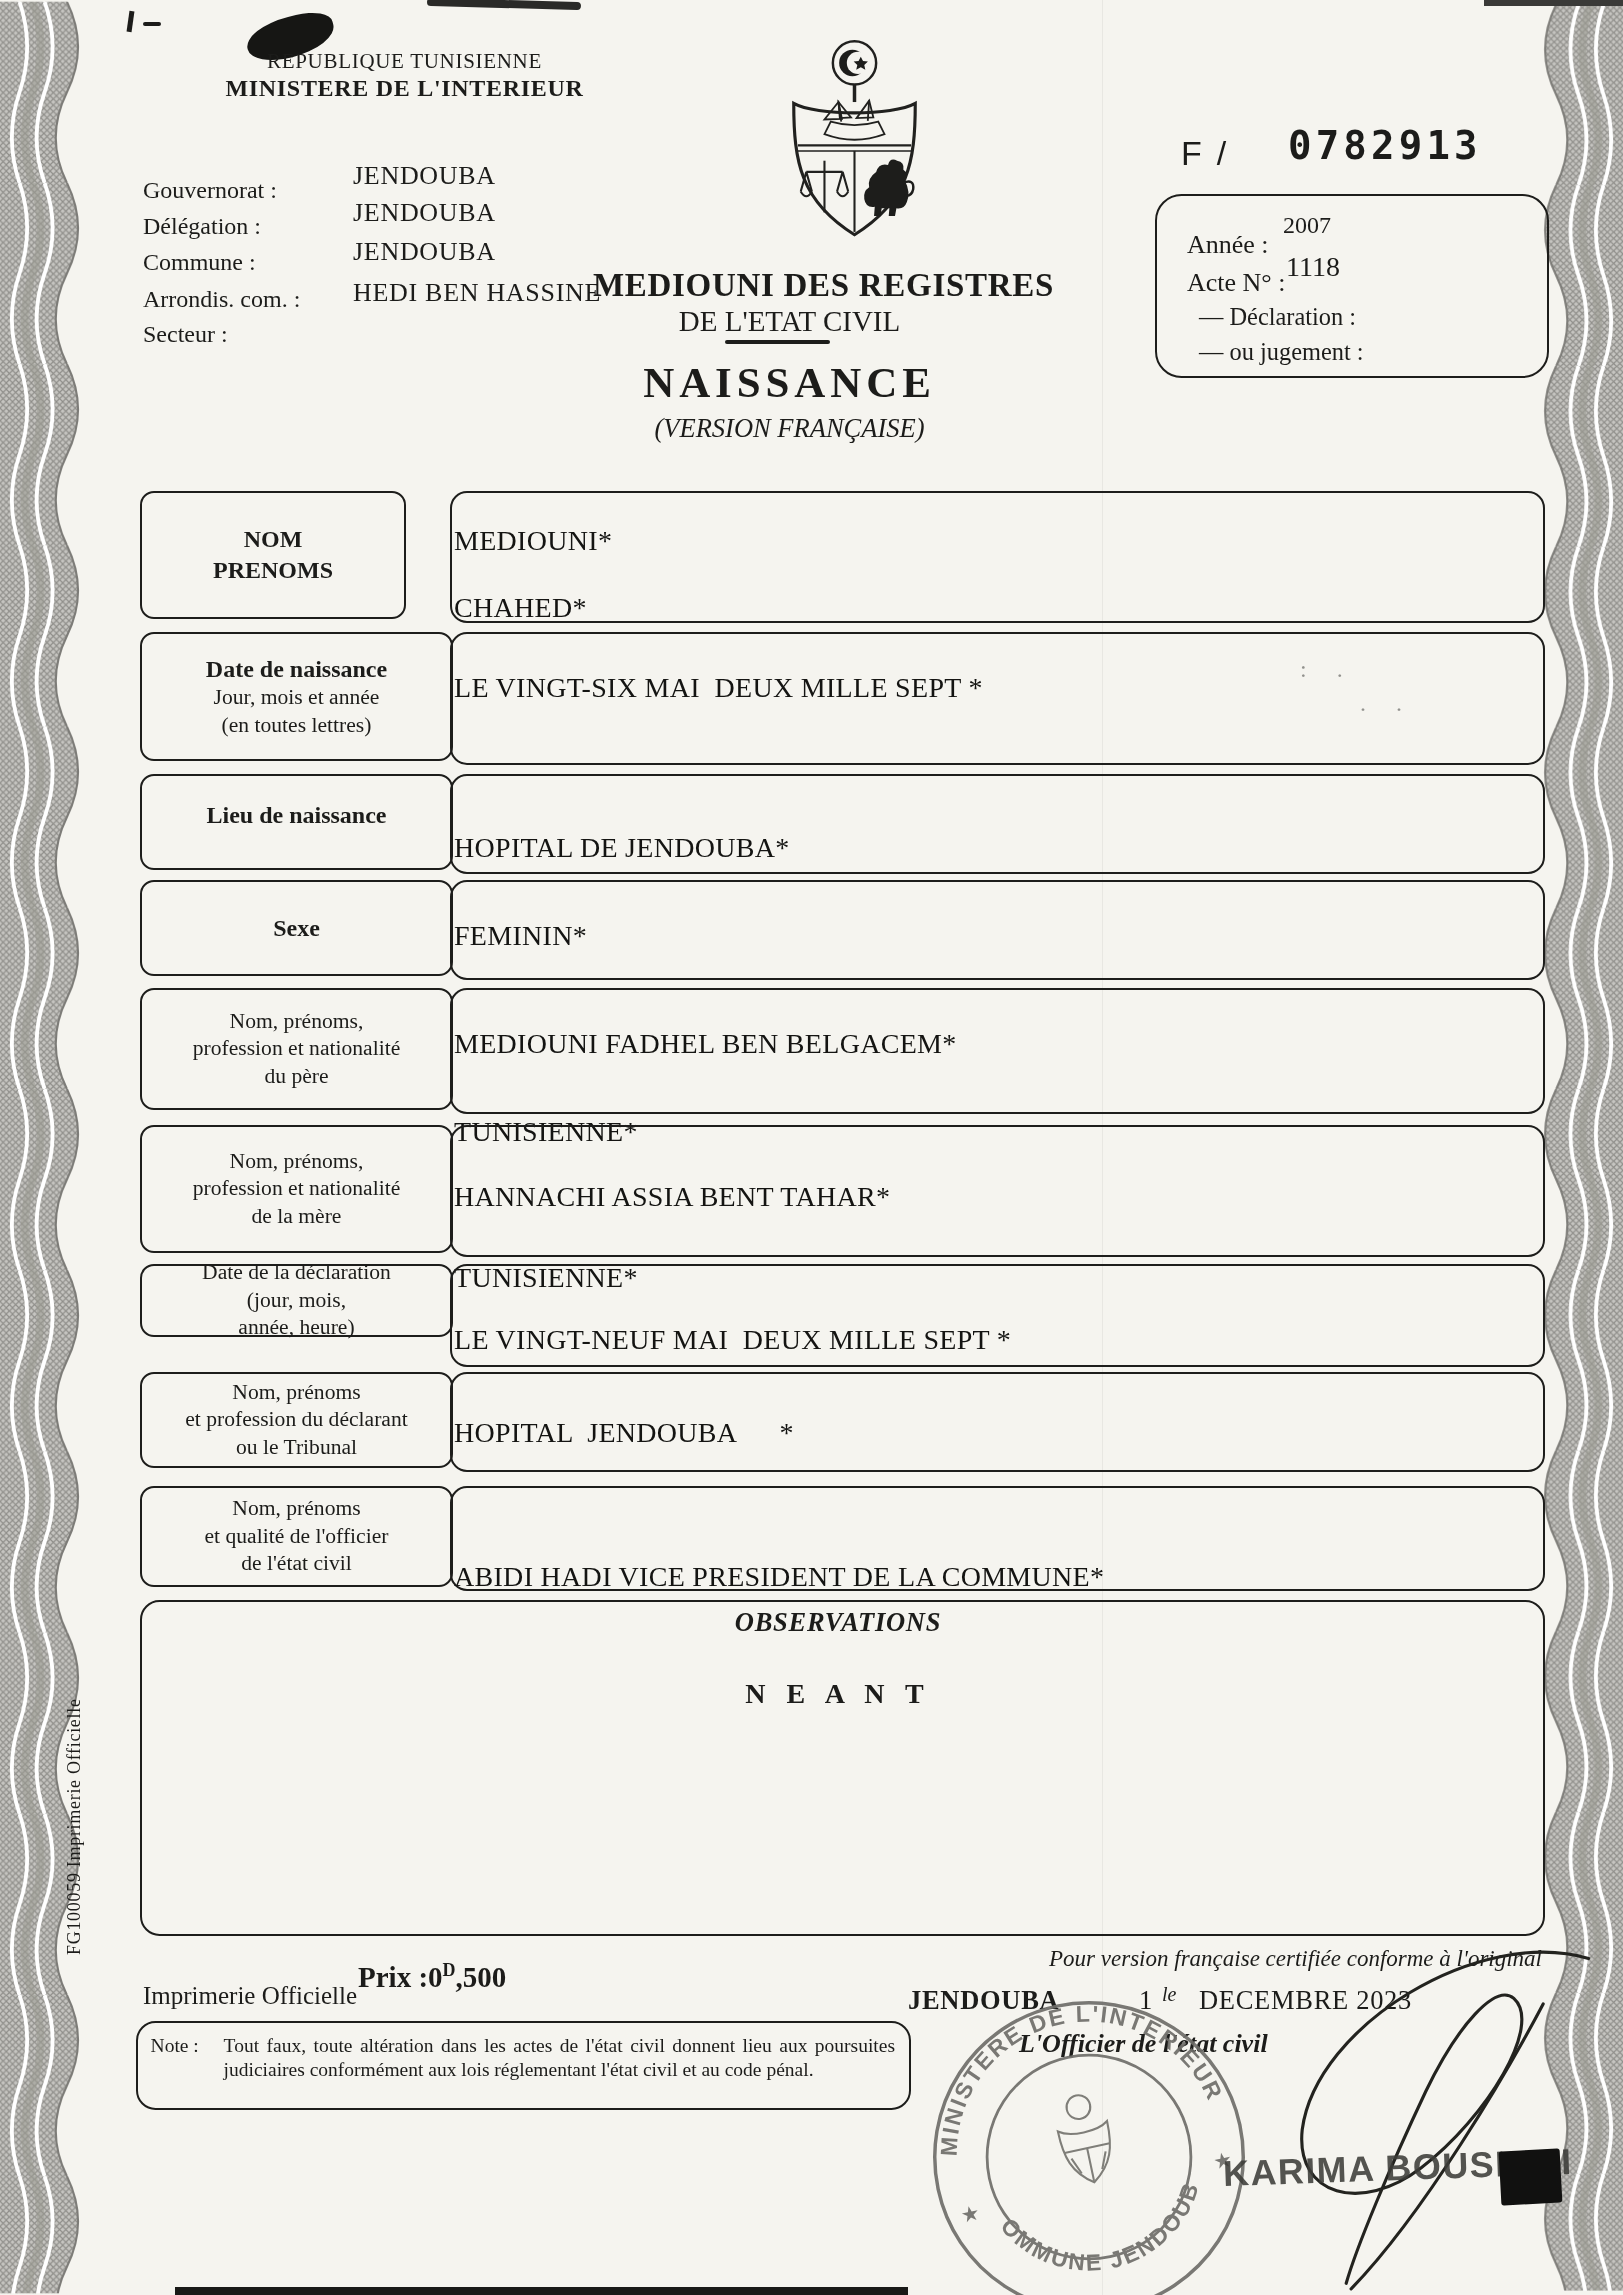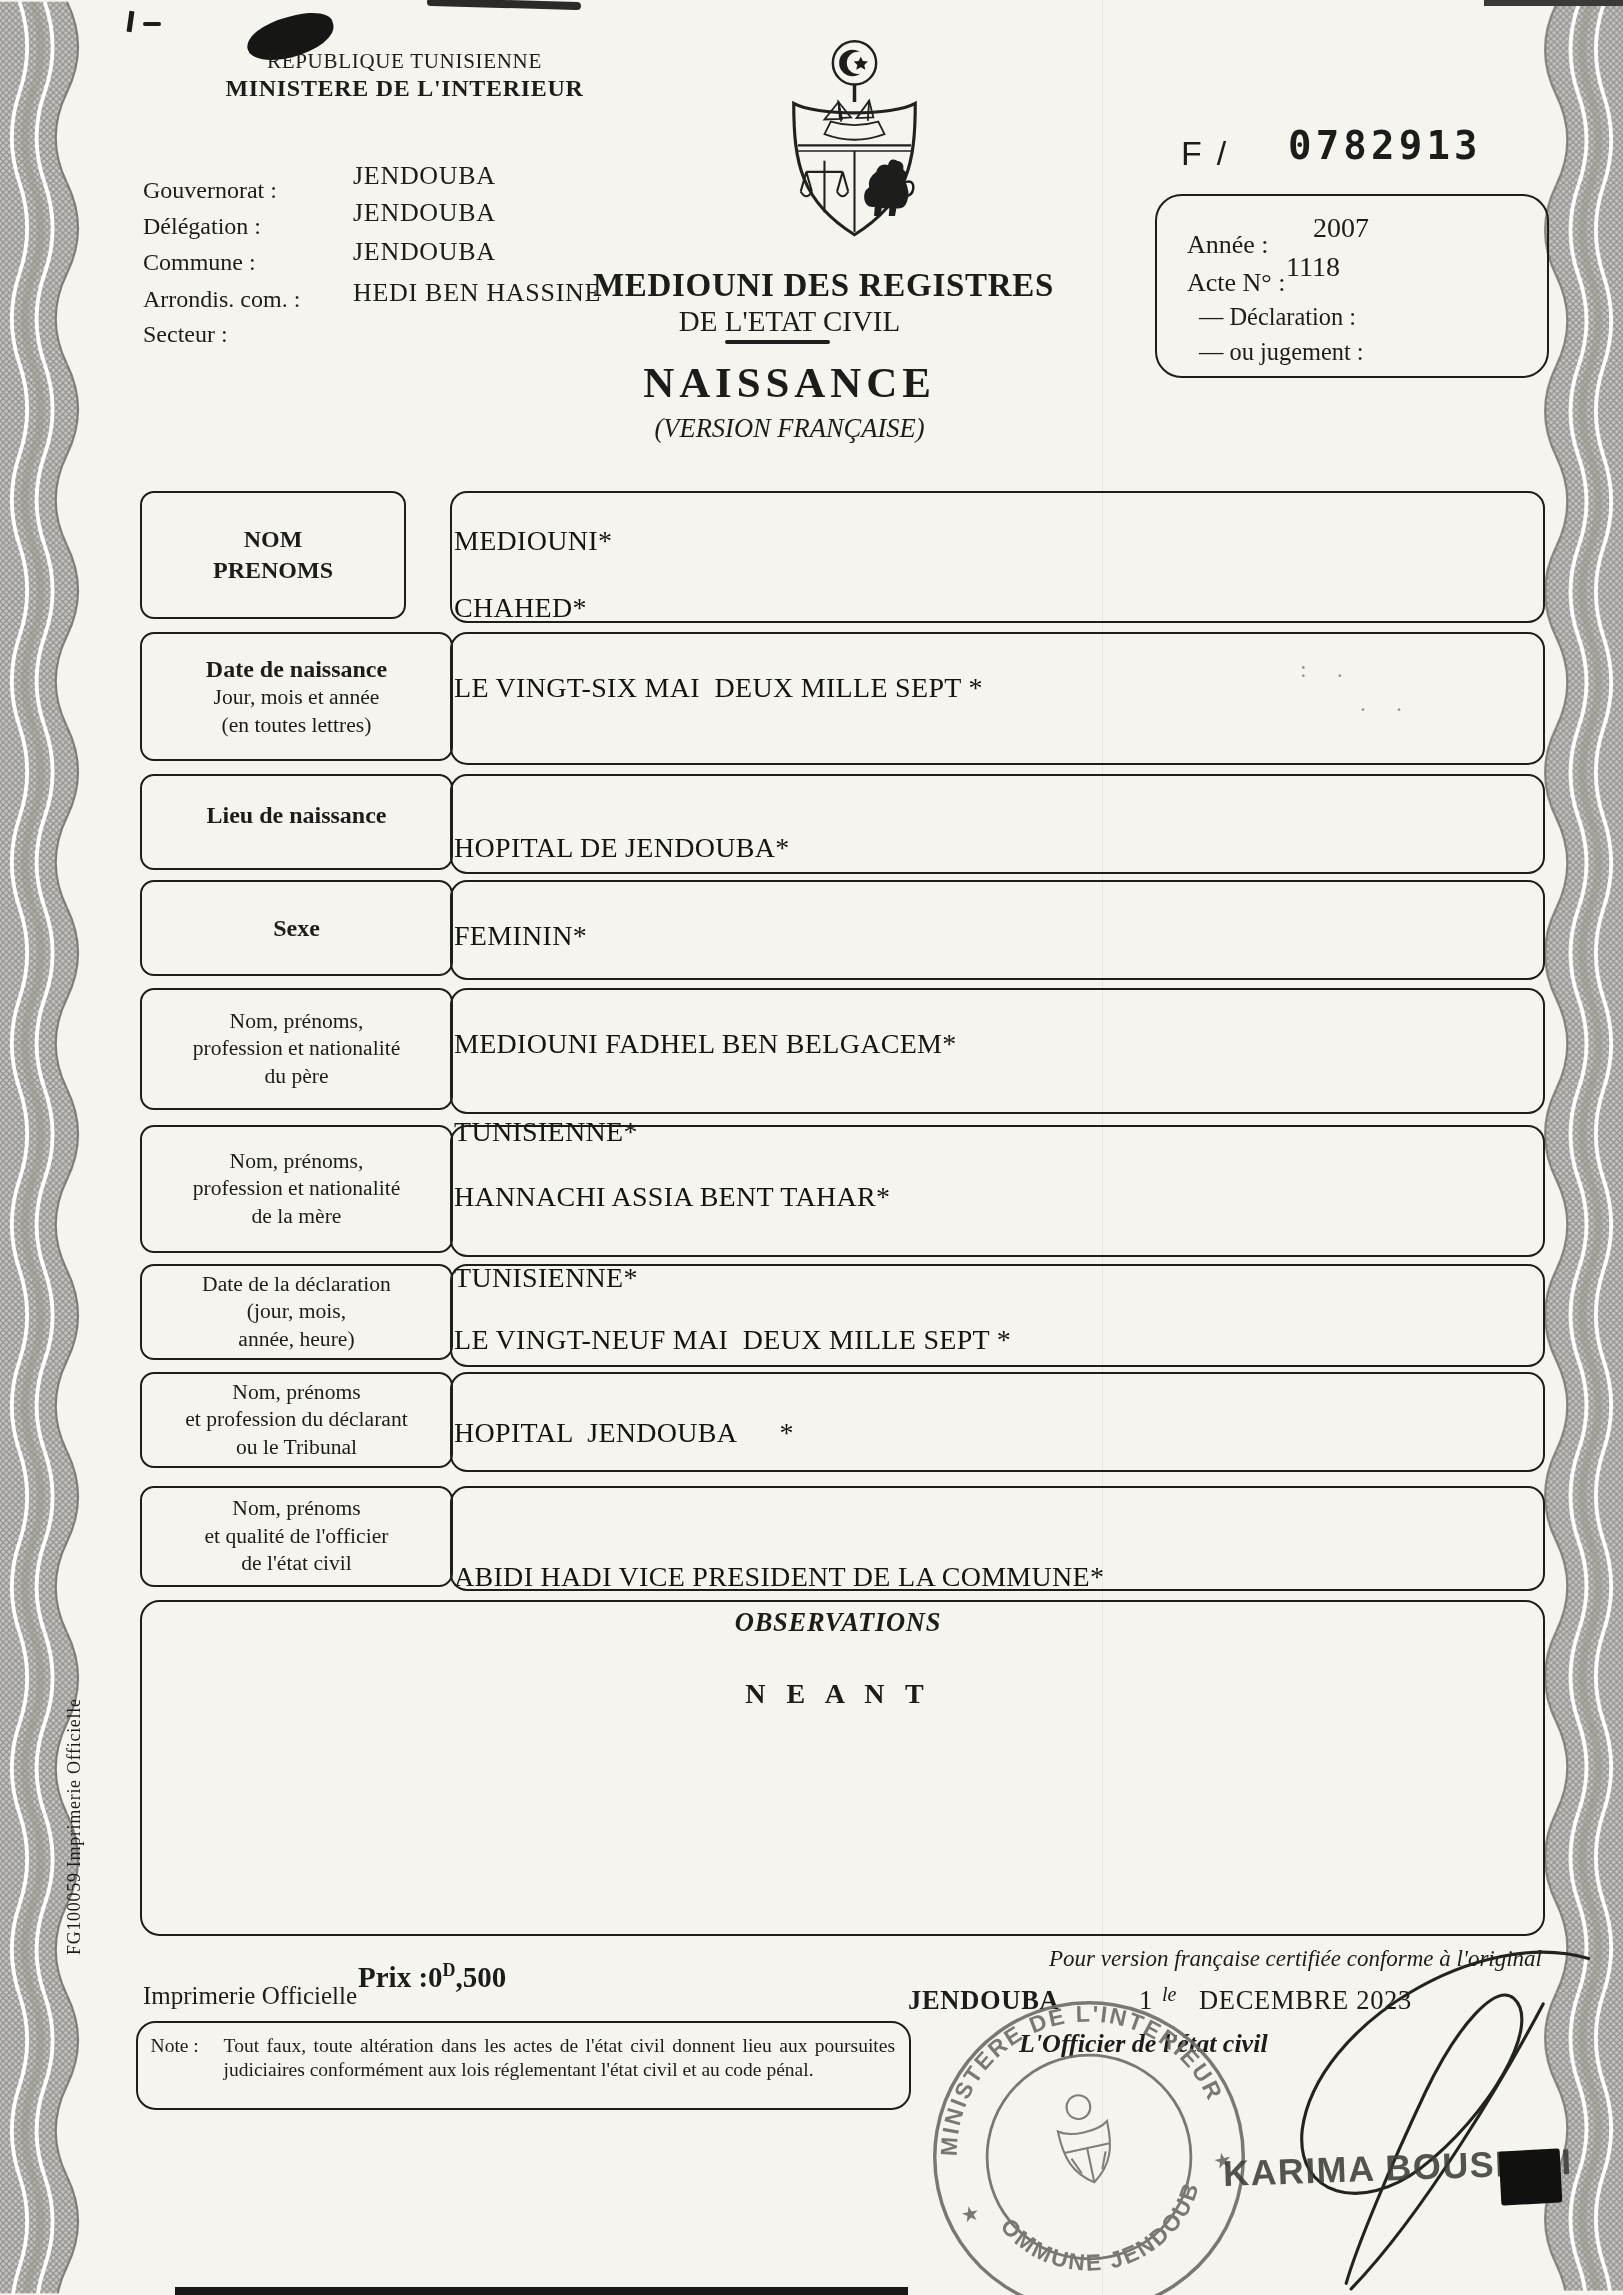--- a/index.html
+++ b/index.html
@@ -106,21 +106,21 @@
   <div class="abs ctr" style="left:531px;top:305px;width:517px;font-size:29px">DE L'ETAT CIVIL</div>
   <div class="abs" style="left:725px;top:340px;width:105px;height:4.2px;background:#1d1d1b;border-radius:2.1px"></div>
   <div class="abs ctr" style="left:531px;top:358px;width:517px;font-size:43px;font-weight:bold;letter-spacing:4.9px">NAISSANCE</div>
   <div class="abs ctr" style="left:531px;top:413px;width:517px;font-size:26.5px;font-style:italic">(VERSION FRANÇAISE)</div>
 
   <div class="abs" style="left:1181px;top:134px;font-family:'Liberation Sans',sans-serif;font-size:34px;font-weight:500;letter-spacing:2.8px">F /</div>
   <div class="abs" style="left:1288px;top:123px;font-family:'DejaVu Sans Mono',monospace;font-size:39px;font-weight:600;letter-spacing:4.2px">0782913</div>
 
   <div class="box" style="left:1155px;top:194px;width:390px;height:180px;border-radius:26.5px"></div>
   <div class="abs" style="left:1187px;top:230px;font-size:26px">Année :</div>
-  <div class="abs" style="left:1313px;top:212px;font-size:28px">2007</div>
+  <div class="abs" style="left:1283px;top:212px;font-size:24px">2007</div>
   <div class="abs" style="left:1187px;top:268px;font-size:26px">Acte N° :</div>
   <div class="abs" style="left:1286px;top:251px;font-size:28px">1118</div>
   <div class="abs" style="left:1199px;top:303px;font-size:24.4px">— Déclaration :</div>
   <div class="abs" style="left:1199px;top:338px;font-size:24.4px">— ou jugement :</div>
 
   <div class="box lblbox lbl-bold preline" style="left:140px;top:491px;width:266px;height:128px;border-radius:14px">NOM
 PRENOMS</div>
   <div class="box" style="left:450px;top:491px;width:1091px;height:128px"></div>
   <div class="value" style="left:454px;top:525px">MEDIOUNI*</div>
   <div class="value" style="left:454px;top:592px">CHAHED*</div>
@@ -150,21 +150,21 @@
   <div class="value" style="left:454px;top:1028px">MEDIOUNI FADHEL BEN BELGACEM*</div>
   <div class="value" style="left:454px;top:1116px">TUNISIENNE*</div>
 
   <div class="box lblbox preline" style="left:140px;top:1125px;width:313px;height:128px;border-radius:14px">Nom, prénoms,
 profession et nationalité
 de la mère</div>
   <div class="box" style="left:450px;top:1125px;width:1091px;height:128px"></div>
   <div class="value" style="left:454px;top:1181px">HANNACHI ASSIA BENT TAHAR*</div>
   <div class="value" style="left:454px;top:1262px">TUNISIENNE*</div>
 
-  <div class="box lblbox preline" style="left:140px;top:1264px;width:313px;height:96px;border-radius:14px">Date de la déclaration
+  <div class="box lblbox preline" style="left:140px;top:1264px;width:313px;height:73px;border-radius:14px">Date de la déclaration
 (jour, mois,
 année, heure)</div>
   <div class="box" style="left:450px;top:1264px;width:1091px;height:99px"></div>
   <div class="value" style="left:454px;top:1324px">LE VINGT-NEUF MAI  DEUX MILLE SEPT *</div>
 
   <div class="box lblbox preline" style="left:140px;top:1372px;width:313px;height:96px;border-radius:14px">Nom, prénoms
 et profession du déclarant
 ou le Tribunal</div>
   <div class="box" style="left:450px;top:1372px;width:1091px;height:96px"></div>
   <div class="value" style="left:454px;top:1417px">HOPITAL  JENDOUBA      *</div>

